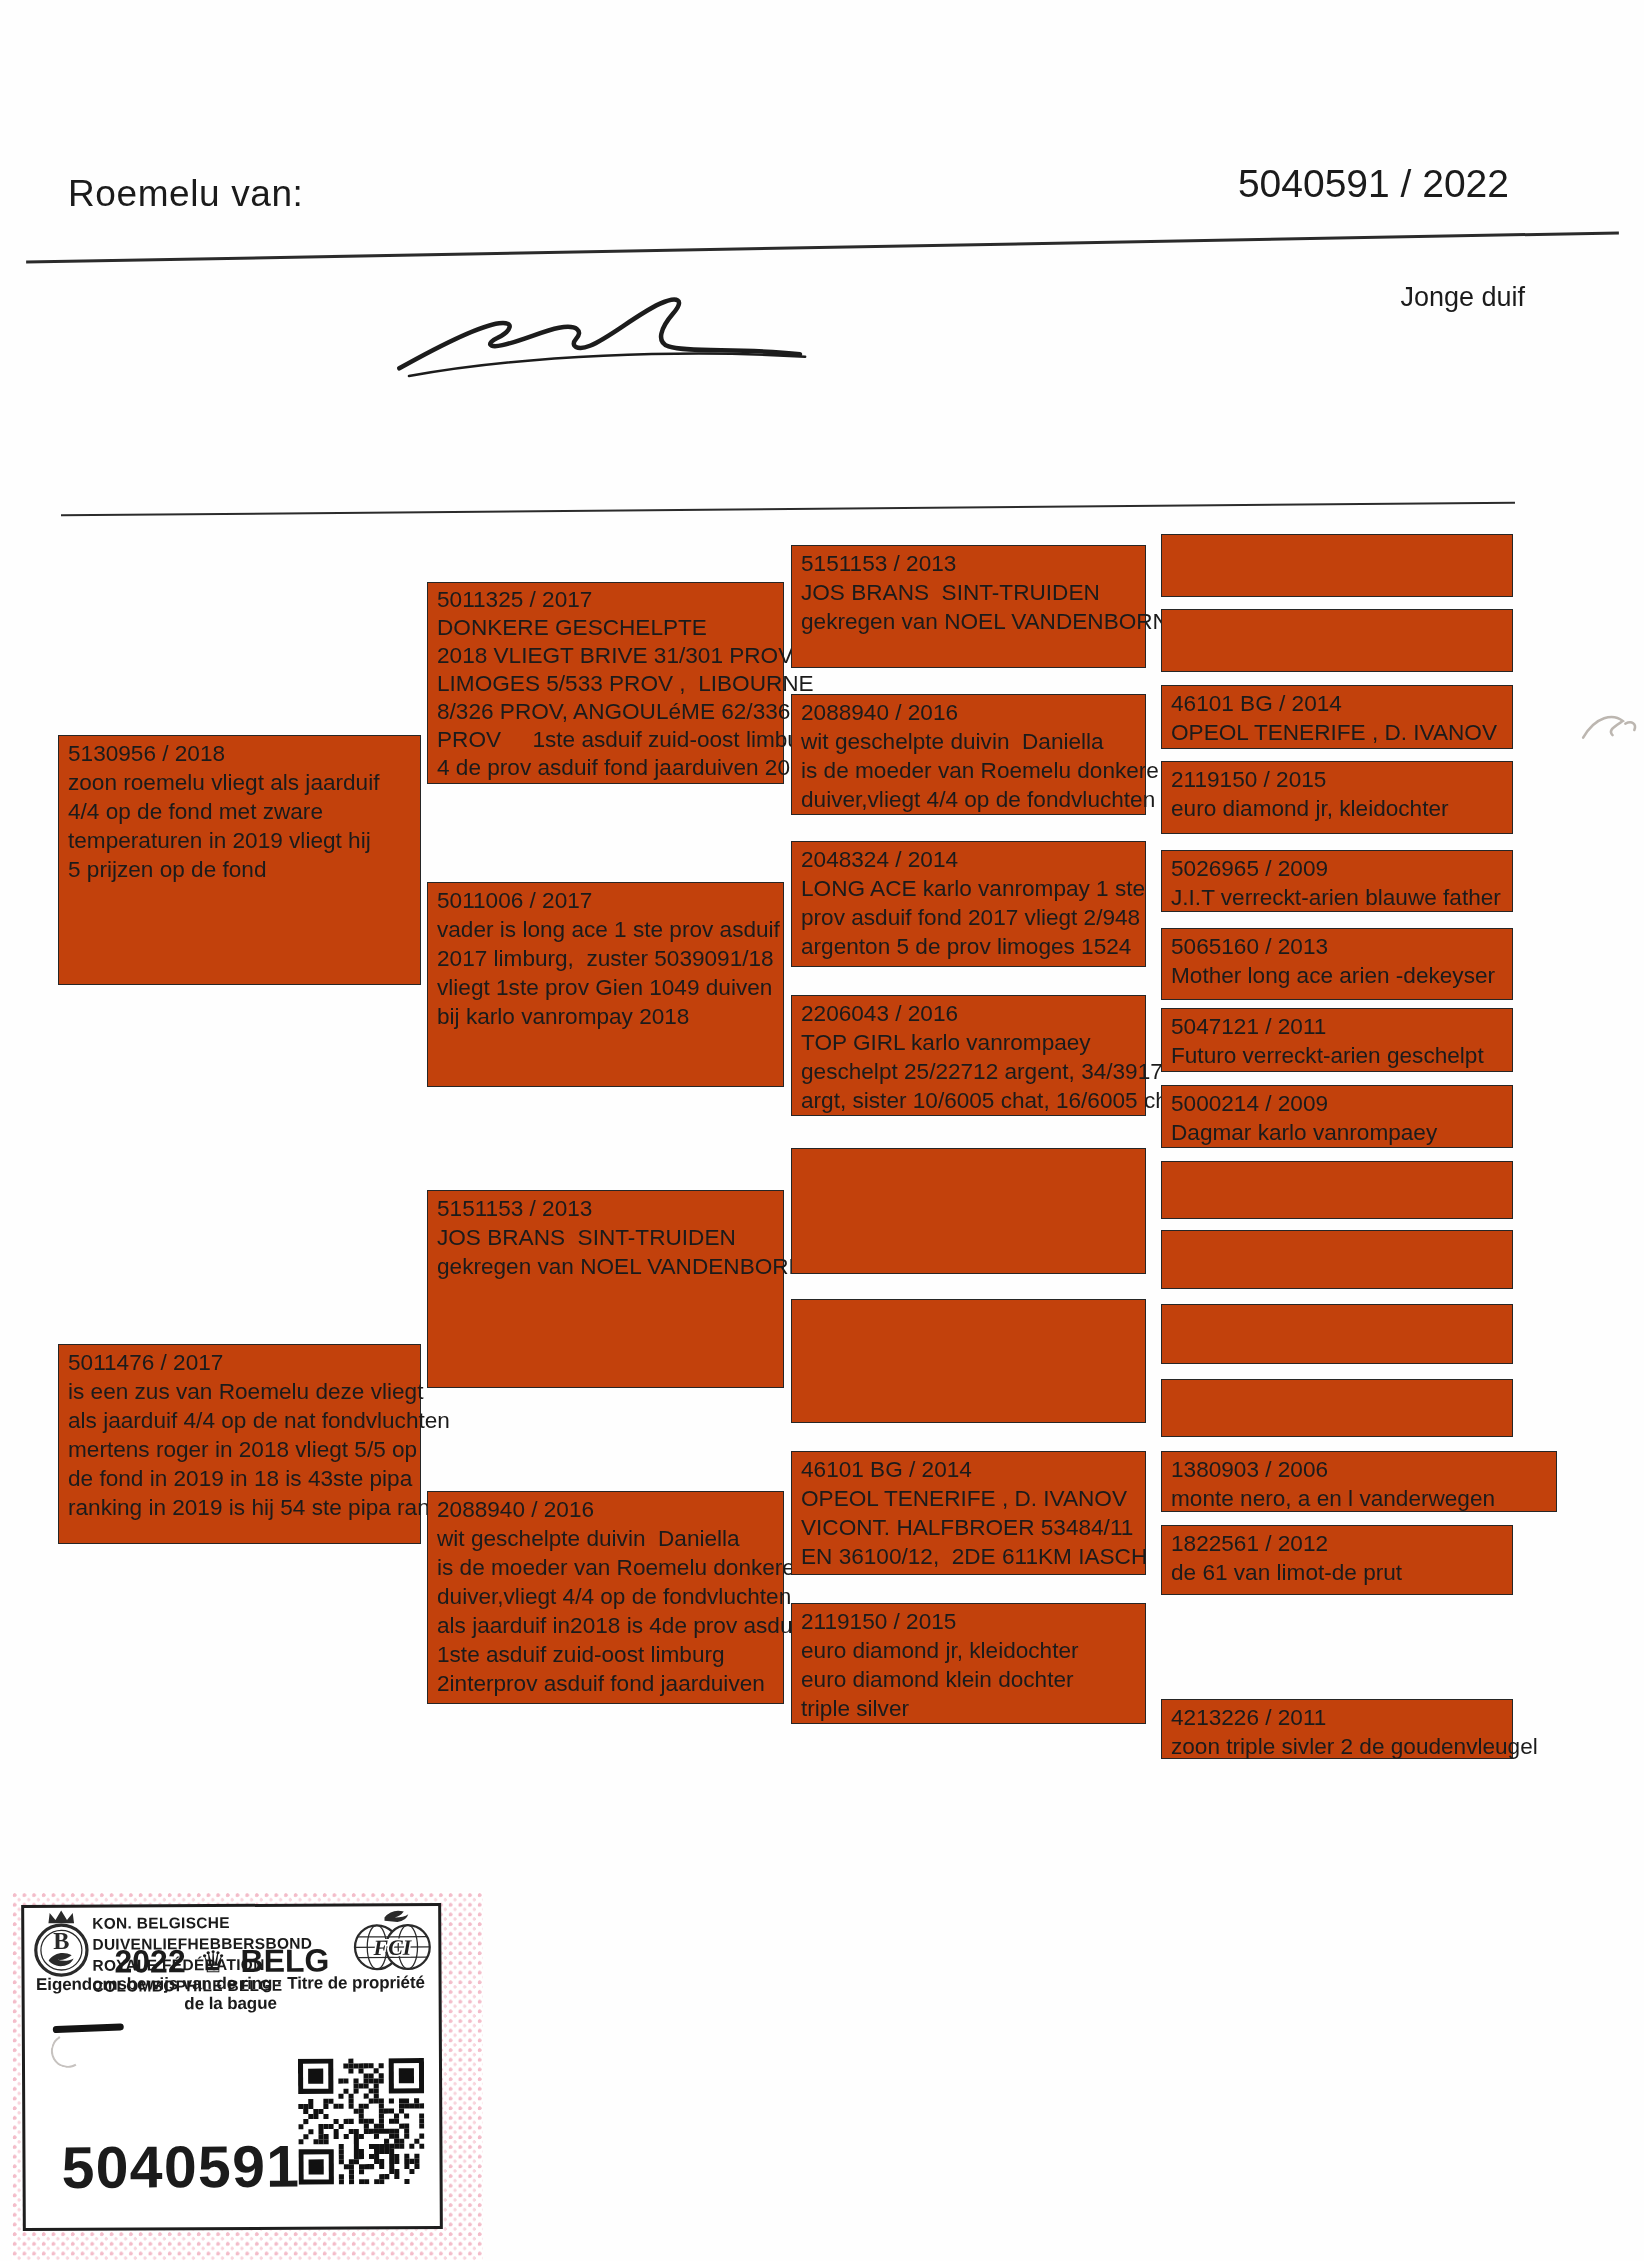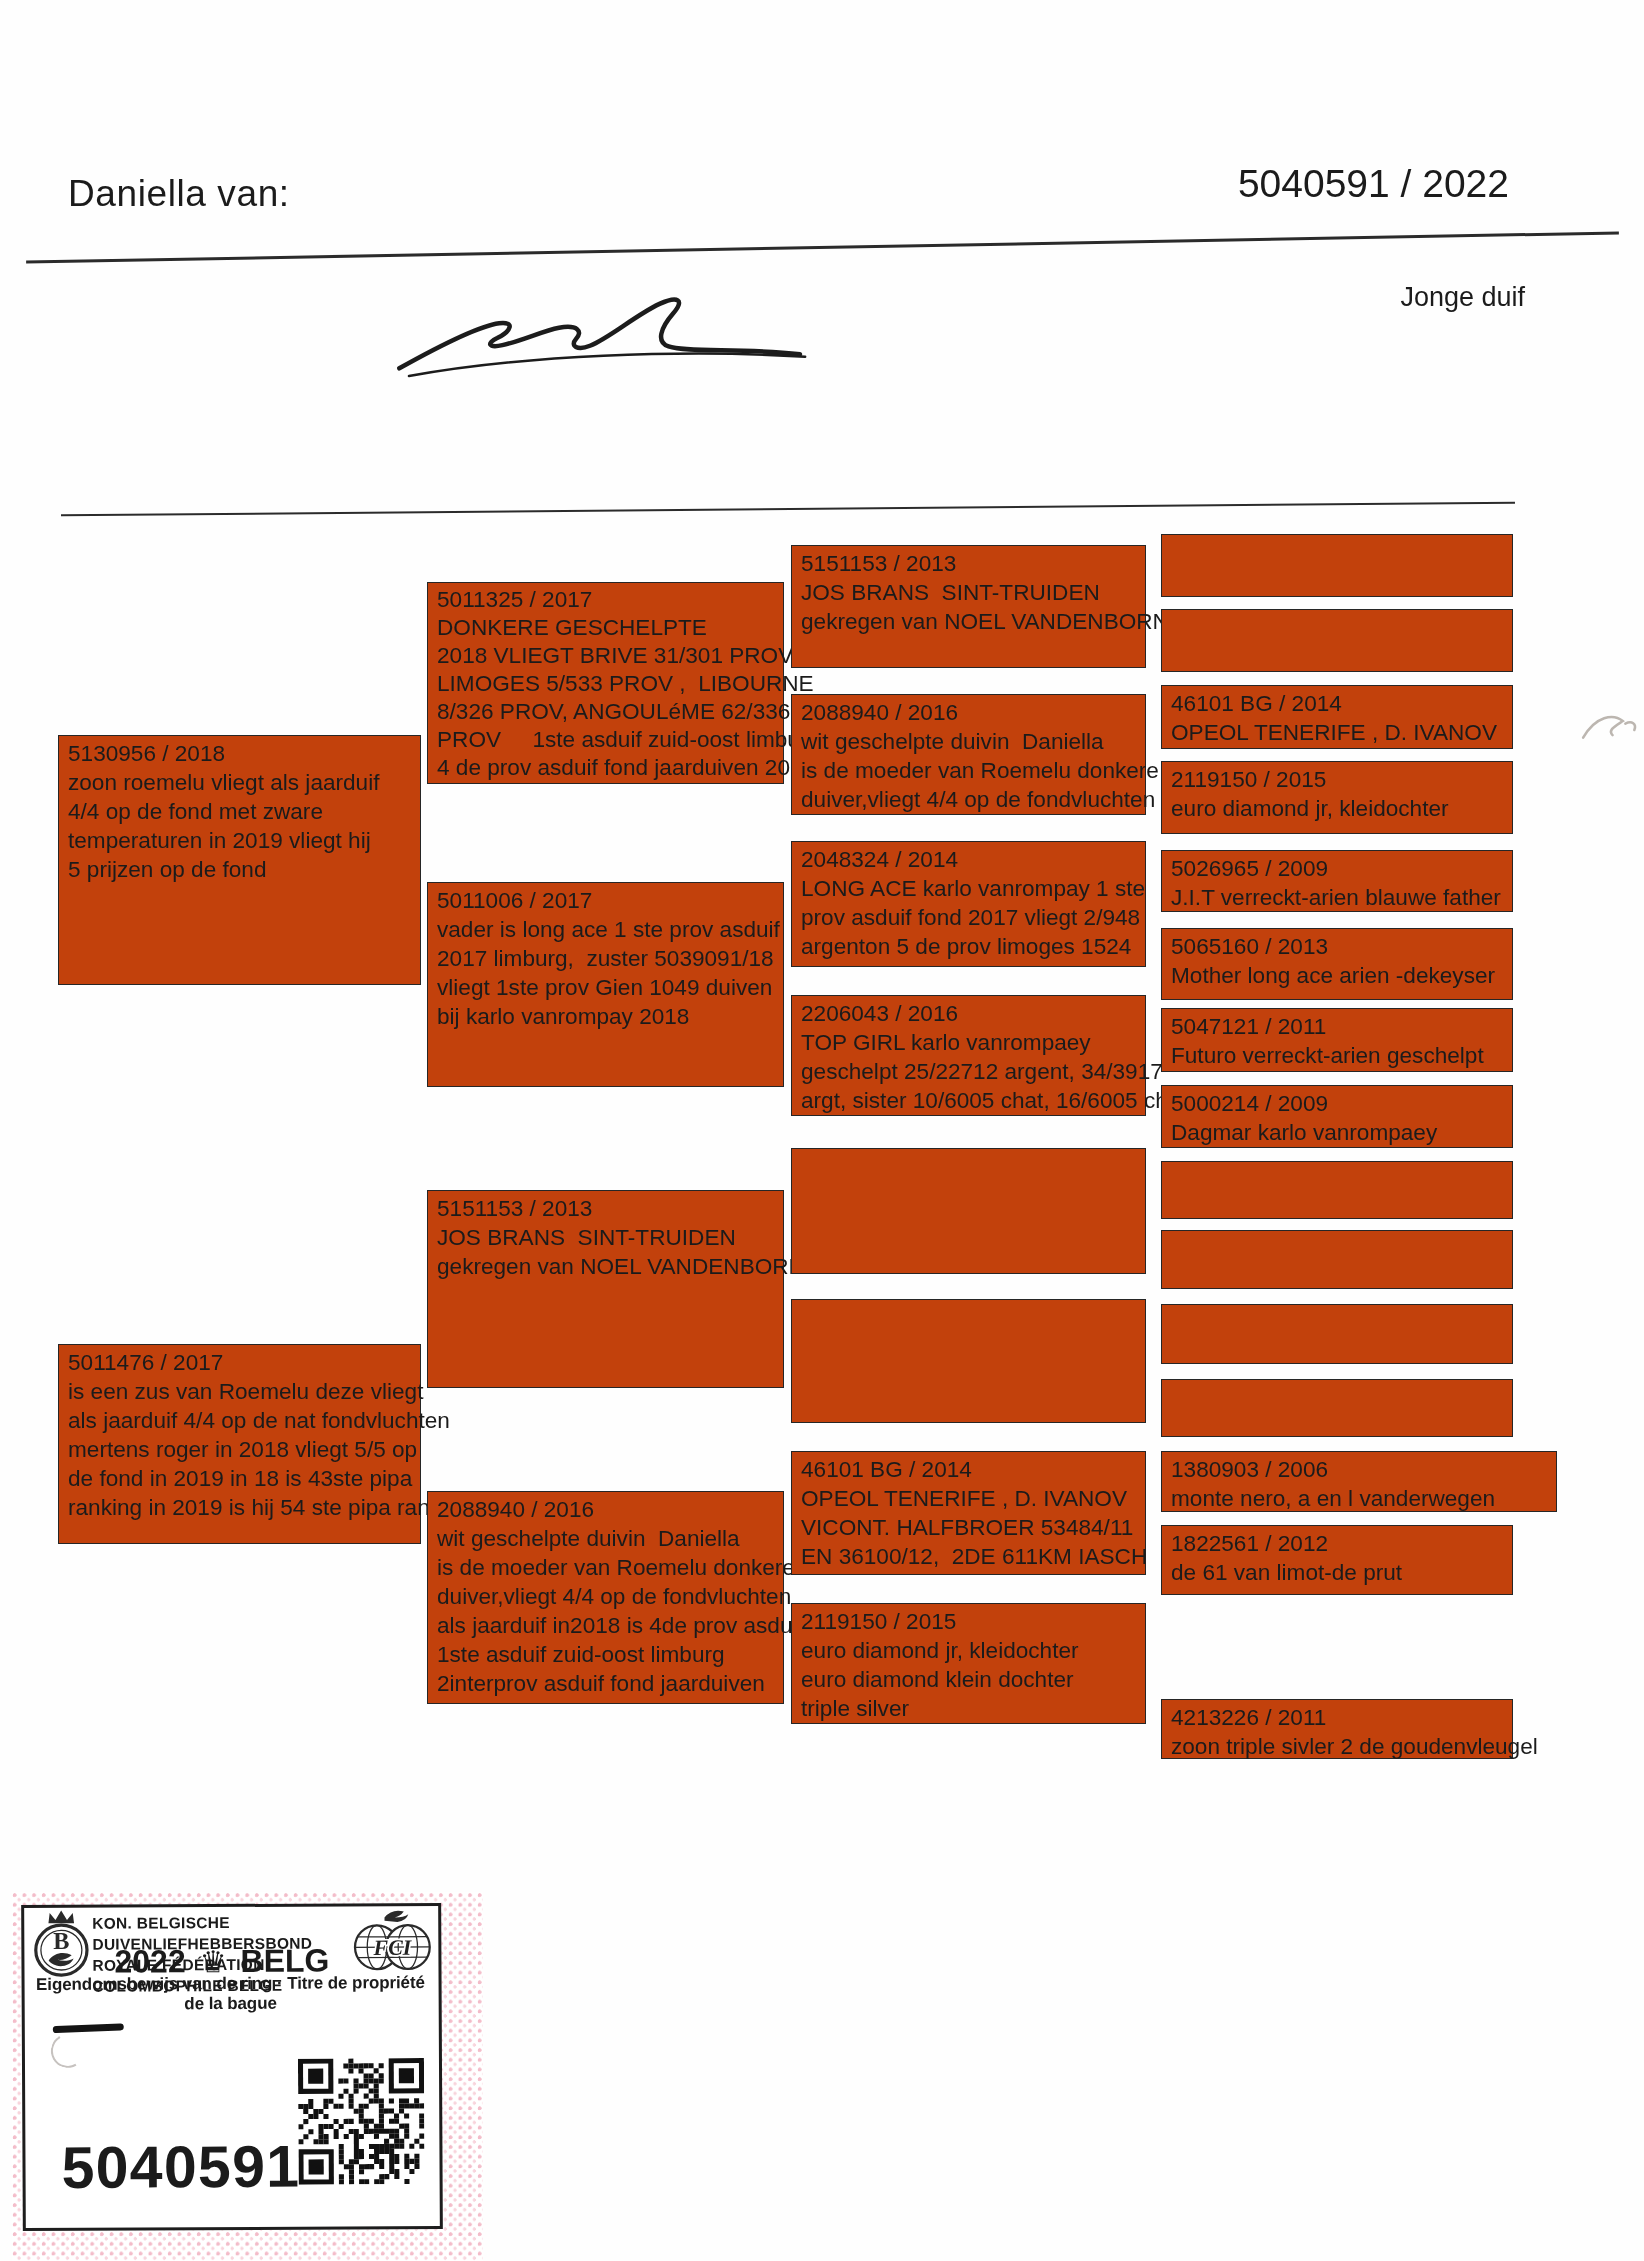--- a/index.html
+++ b/index.html
@@ -47,21 +47,21 @@
   .hole{position:absolute;left:26px;top:126px;width:30px;height:30px;border-radius:50%;
         background:#fff;border:2.6px solid #c6c2bf;border-top-color:#fff;border-right-color:#fff;transform:rotate(15deg);}
   .serial{position:absolute;left:36px;top:226px;font-size:59px;font-weight:bold;letter-spacing:1.3px;}
   .qr{position:absolute;left:273px;top:152px;width:126px;height:126px;}
 </style>
 </head>
 <body>
 
 <div class="page">
 
-  <div class="title">Daniella van:</div>
+  <div class="title">Roemelu van:</div>
   <div class="ring-no">5040591 / 2022</div>
   <div class="divider div-a"></div>
   <div class="jonge">Jonge duif</div>
 
 
   <svg class="sig" width="438" height="116" viewBox="0 0 680 180">
     <path d="M30 120 C80 92 150 55 185 50 C210 47 204 62 182 73 C165 81 168 89 190 84 C225 76 252 62 278 57 C306 52 316 62 304 75 C295 85 306 93 326 85 C356 73 396 38 434 20 C462 7 474 13 455 35 C436 57 428 79 448 86 C478 96 560 88 652 98" stroke="#1c1c1c" stroke-width="7" fill="none" stroke-linecap="round"></path>
     <path d="M45 132 C220 100 470 90 660 102" stroke="#1c1c1c" stroke-width="4" fill="none" stroke-linecap="round"></path>
   </svg>
 

